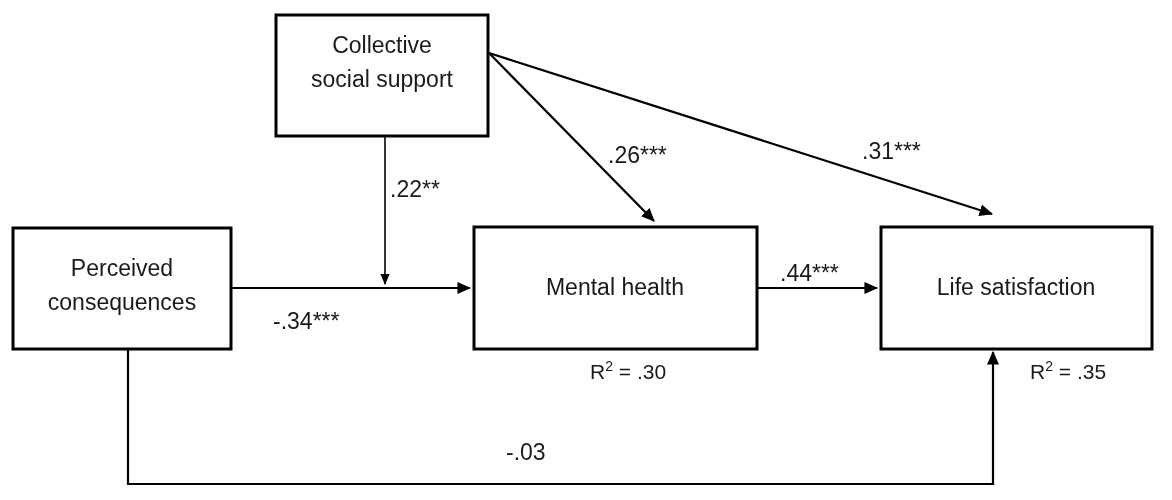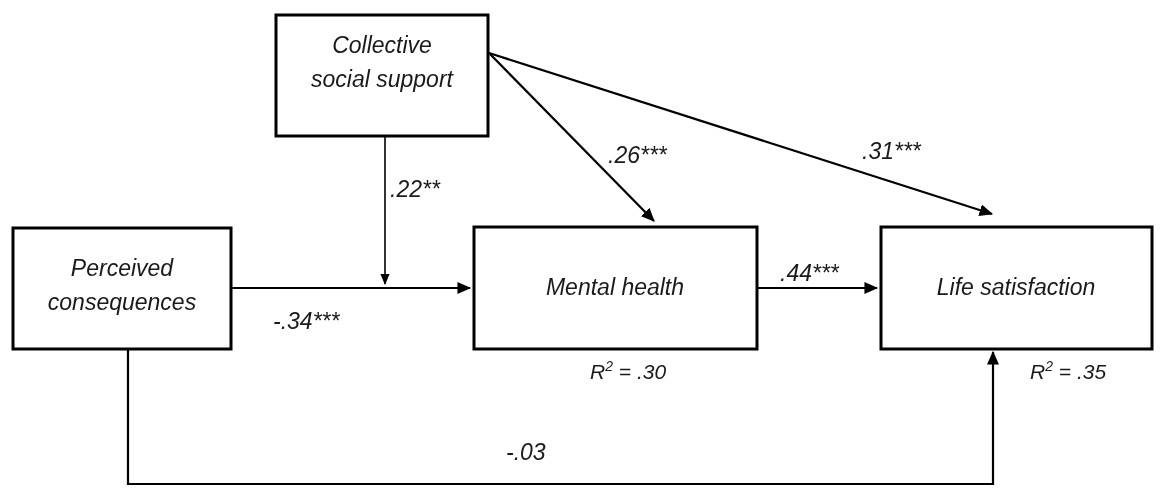--- a/index.html
+++ b/index.html
@@ -7,21 +7,20 @@
     padding: 0;
     background: #ffffff;
   }
   #diagram-root {
     position: relative;
     width: 1172px;
     height: 500px;
     background: #ffffff;
     overflow: hidden;
     font-family: "Liberation Sans", sans-serif;
-    font-style: italic;
   }
   svg#path-diagram {
     display: block;
     width: 1172px;
     height: 500px;
   }
   .node-rect {
     fill: #ffffff;
     stroke: #000000;
     stroke-width: 3;

